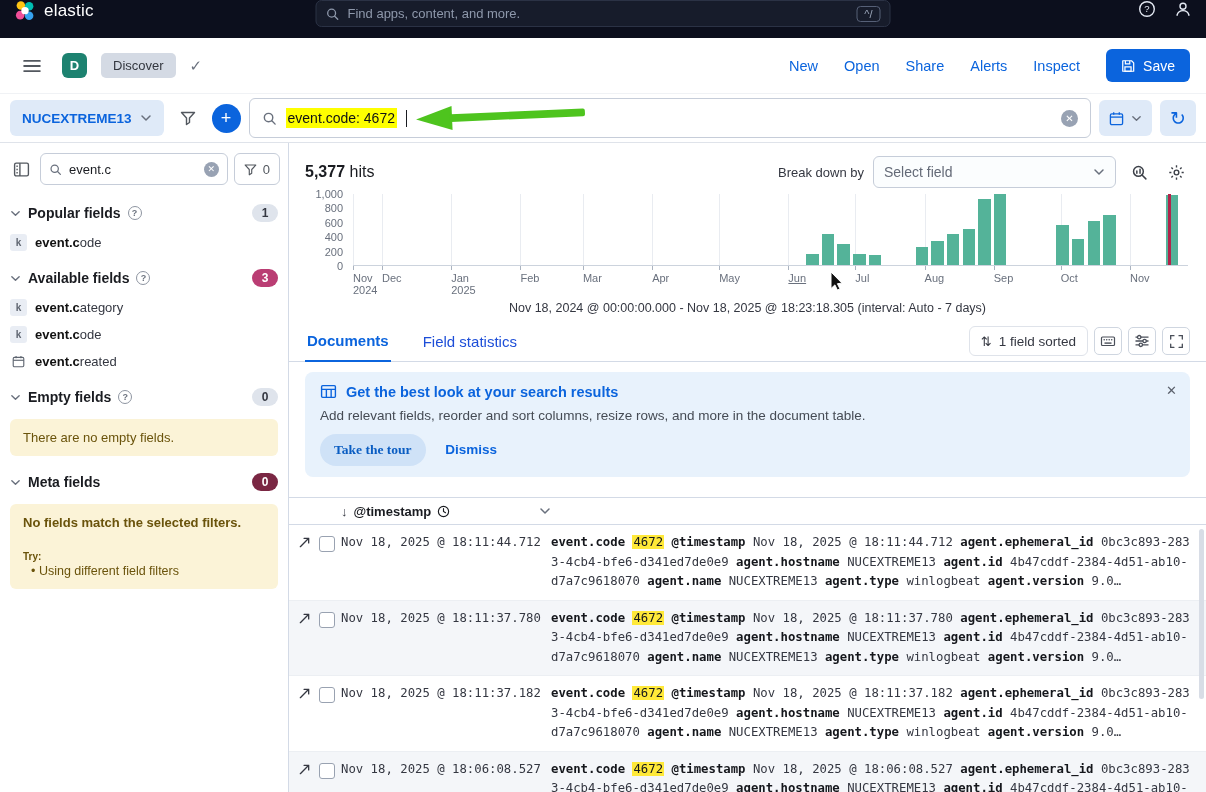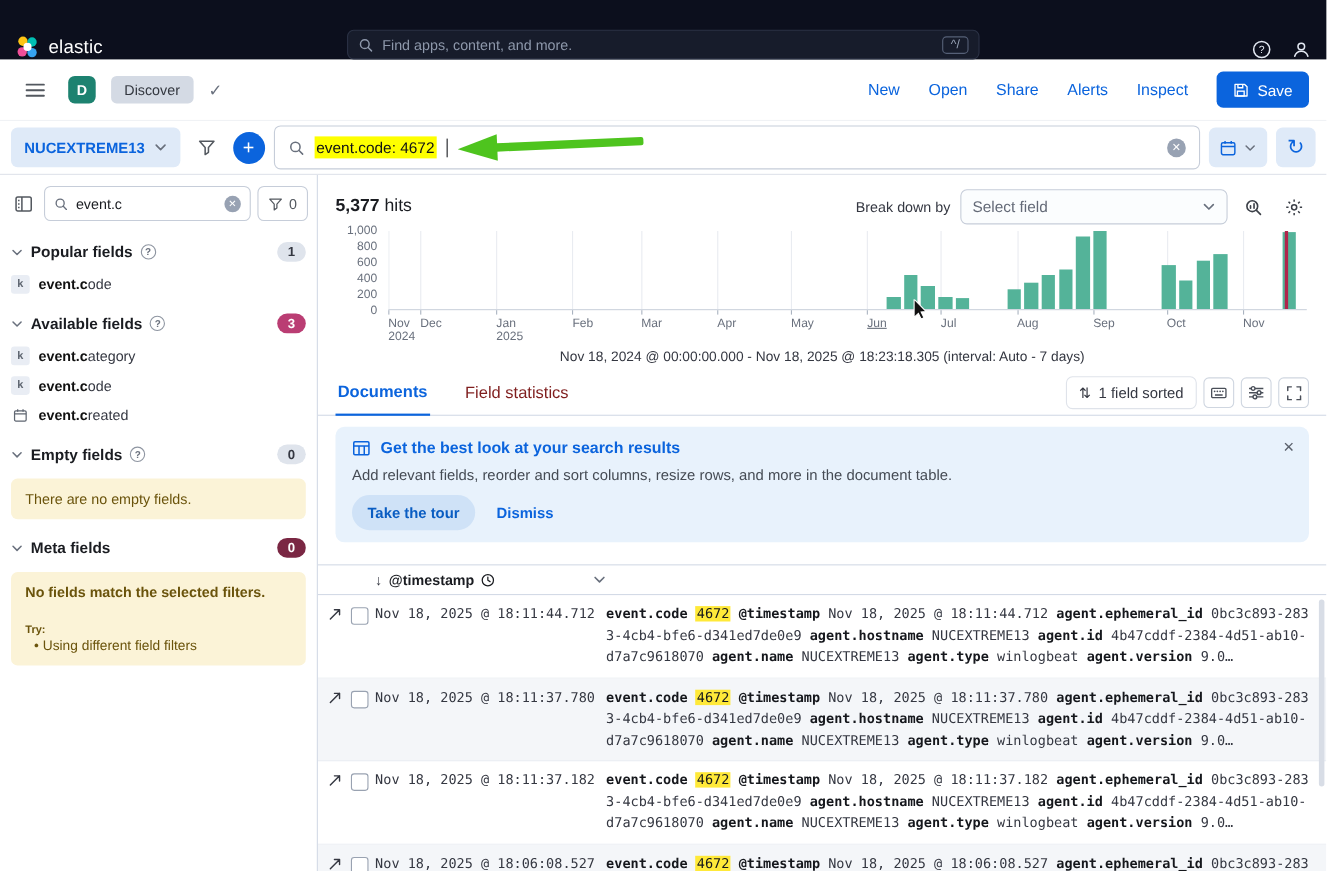--- a/index.html
+++ b/index.html
@@ -2,21 +2,21 @@
 <html style="--accent: #0b64dd; --accent-bg: #dfeaf8; --highlight: #feff00; --mark: #ffe939; --bar: #54b399; --marker: #b0254b; --arrow: #4ec41e; --badge-pink: #ba3d73; --badge-maroon: #7a2743; --warn-bg: #fbf3d7; --warn-text: #6a530b; --callout-bg: #e8f2fc; --tour-bg: #cfe2f7; --tour-text: #0a5dc2;"><head>
 <meta charset="utf-8">
 <style>
 *{box-sizing:border-box;margin:0;padding:0}
 html,body{width:1206px;height:792px;overflow:hidden;background:#fff;color:#1a1c21;
   font-family:"Liberation Sans",sans-serif;font-size:13px}
 body{display:flex;flex-direction:column;position:relative}
 svg{display:block}
 
 
-.top{height:54px;background:#0c0f1d;display:flex;align-items:flex-end;padding:0 14px;position:relative;flex:0 0 auto}
+.top{height:38px;background:#0c0f1d;display:flex;align-items:flex-start;padding:0 14px;position:relative;flex:0 0 auto}
 .logo{display:flex;align-items:center;gap:8px;color:#fff;font-size:17px;letter-spacing:.2px}
 .top-search{position:absolute;left:50%;transform:translateX(-50%);width:575px;height:27px;background:#171c2b;
   border:1px solid #2b3245;border-radius:6px;display:flex;align-items:center;padding:0 9px;gap:8px;color:#8e98ab;font-size:13px}
 .kbd{margin-left:auto;border:1px solid #566077;border-radius:4px;padding:1px 7px;font-size:11px;color:#9aa5b8}
 .top-icons{margin-left:auto;display:flex;gap:18px;color:#e3e8f2;align-items:center}
 
 
 .toolbar{height:56px;display:flex;align-items:center;padding:0 16px;gap:14px;flex:0 0 auto;border-bottom:1px solid #f0f2f5}
 .menu-btn{color:#343741}
 .space-badge{width:25px;height:25px;border-radius:6px;background:#1d8270;color:#fff;font-weight:bold;font-size:13px;
@@ -94,38 +94,38 @@
 .gridline{position:absolute;top:0;bottom:0;width:1px;background:#e9ecf1}
 .bar{position:absolute;bottom:0;width:1.5%;background:var(--bar)}
 .nowline{position:absolute;top:0;bottom:0;width:3px;background:var(--marker)}
 .xaxis{position:absolute;left:48px;right:2px;top:72px;height:26px}
 .xtick{position:absolute;top:0;width:1px;height:4px;background:#aab3c0}
 .xlabel{position:absolute;top:6px;font-size:11px;color:#69707d;line-height:12px;white-space:pre}
 .caption{text-align:center;font-size:12.5px;color:#343741;margin:9px 0 7px;flex:0 0 auto}
 
 
 .tabs-row{display:flex;align-items:flex-end;padding:0 16px;border-bottom:1px solid #d3dae6;height:40px;flex:0 0 auto}
-.tab{font-size:15px;padding:0 2px 11px;color:#7f1d1d;cursor:pointer}
+.tab{font-size:15px;padding:0 2px 11px;color:#1d4ed8;cursor:pointer}
 .tab.active{color:var(--accent);font-weight:bold;border-bottom:2px solid var(--accent);margin-bottom:-1px}
 .tab+.tab{margin-left:30px}
 .tabs-right{margin-left:auto;display:flex;align-items:center;gap:6px;padding-bottom:5px}
 .sorted-btn{height:30px;display:flex;align-items:center;gap:7px;padding:0 11px;font-size:13.5px;color:#343741;background:#fff;
   border:1px solid #dfe3ea;border-radius:6px;cursor:pointer;font-family:inherit}
 .sorticon{font-size:13px;color:#343741}
 .sq-btn{width:28px;height:28px;border:1px solid #cfd6e0;border-radius:5px;display:flex;align-items:center;justify-content:center;
   color:#4a4f59;cursor:pointer;background:#fff}
 
 
 .callout{margin:10px 16px 20px;background:var(--callout-bg);border-radius:8px;padding:11px 15px;position:relative;flex:0 0 auto}
 .callout-head{display:flex;align-items:center;gap:9px;color:var(--accent)}
 .callout-title{font-size:14.5px;font-weight:bold;color:var(--accent)}
 .callout-close{position:absolute;right:13px;top:11px;color:#5a606b;font-size:13px;cursor:pointer}
 .callout-body{font-size:13.5px;color:#454b54;margin:8px 0 11px}
 .tour-btn{height:32px;padding:0 14px;background:var(--tour-bg);color:var(--tour-text);font-weight:bold;font-size:13.5px;border:none;
-  border-radius:16px;font-family:Liberation Sans, sans-serif;cursor:pointer}
+  border-radius:16px;font-family:Liberation Serif, serif;cursor:pointer}
 .dismiss-btn{margin-left:16px;color:var(--accent);font-weight:bold;font-size:13.5px;background:none;border:none;font-family:inherit;cursor:pointer}
 
 
 .thead{display:grid;grid-template-columns:52px 210px 1fr;border-top:1px solid #d3dae6;border-bottom:1px solid #d3dae6;height:28px;
   align-items:center;padding-right:14px;flex:0 0 auto}
 .th{display:flex;align-items:center;gap:6px;font-size:13px;font-weight:bold;color:#1a1c21}
 .th .chev{margin-left:auto}
 .sortarrow{color:#343741;font-size:13px;font-weight:normal}
 .doc-rows{flex:1;overflow:hidden;position:relative}
 .doc-row{display:grid;grid-template-columns:52px 210px 1fr;padding:8px 14px 8px 0;border-bottom:1px solid #eceff3;cursor:pointer}

